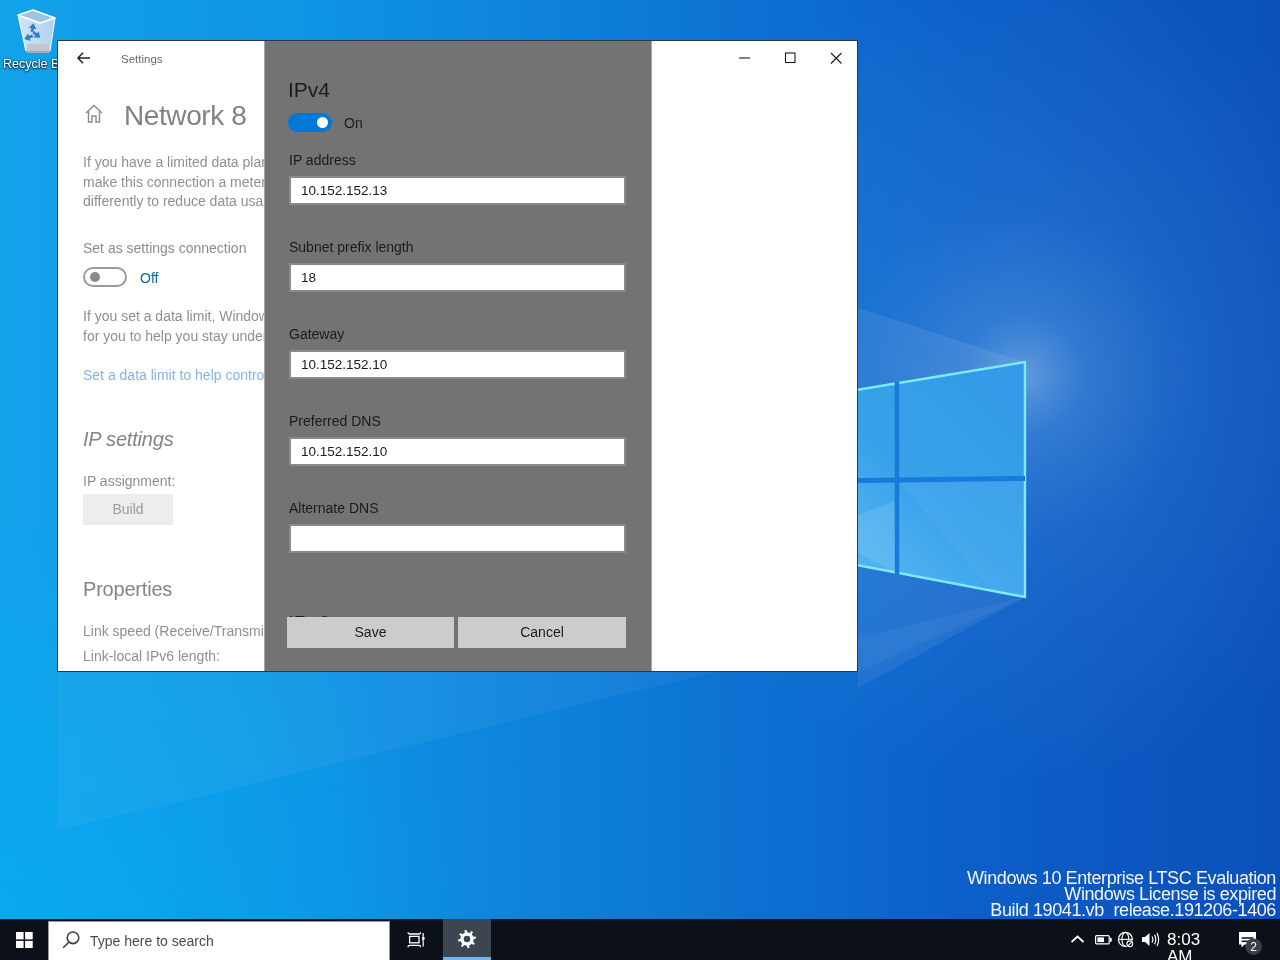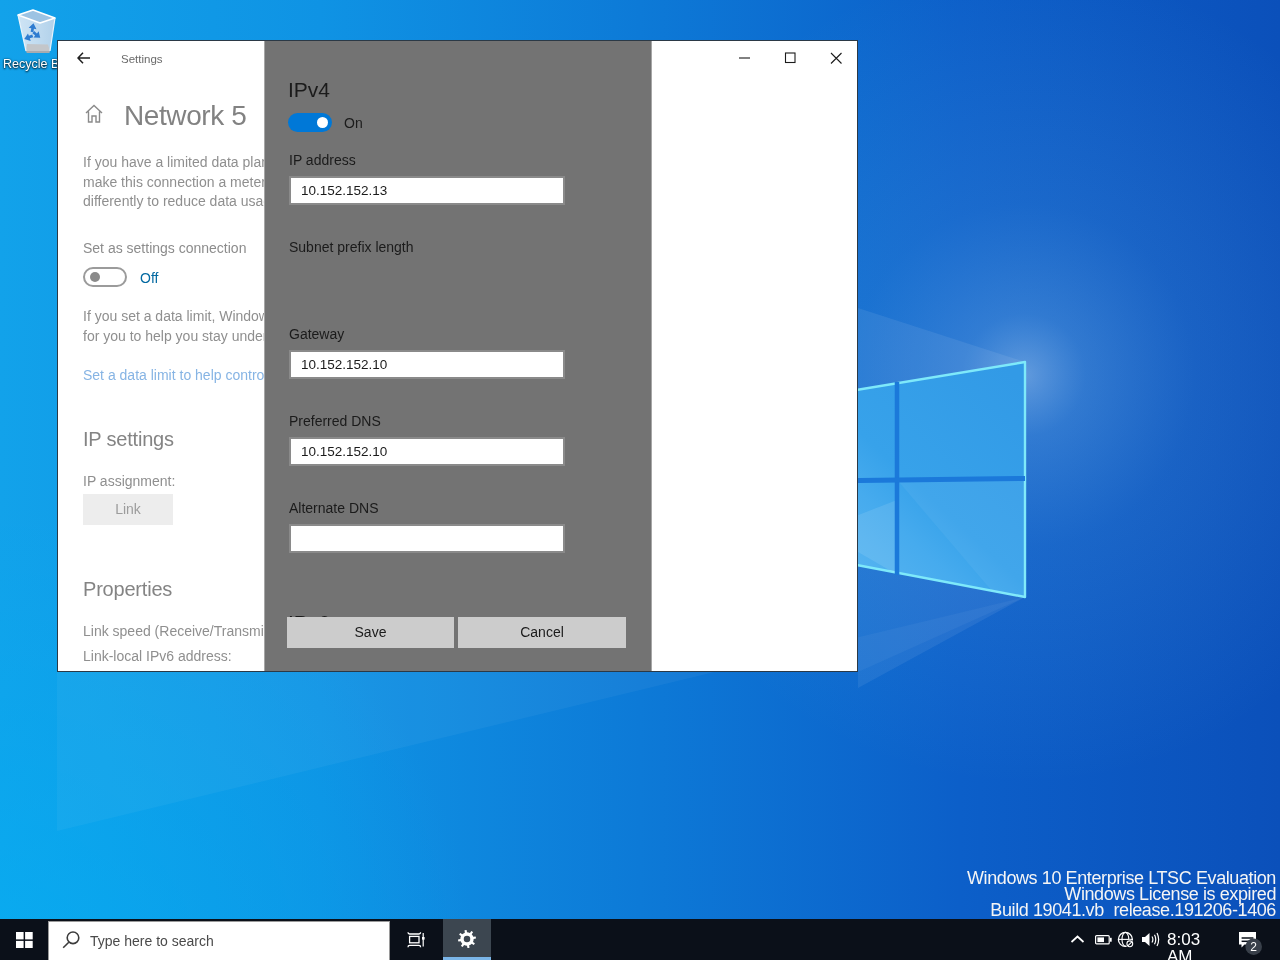--- a/index.html
+++ b/index.html
@@ -15,21 +15,21 @@
   #page { position:absolute; left:0; top:0; width:206px; height:630px; overflow:hidden; background:#fff; }
   .pg { position:absolute; white-space:nowrap; }
 
   
   .cap { position:absolute; color:#1b1b1b; }
 
   
   #dlg { position:absolute; left:206px; top:0; width:388px; height:630px; background:#737373;
          border-left:1px solid #a6a6a6; border-right:1px solid #a6a6a6; overflow:hidden; }
   .lbl { position:absolute; left:24px; font-size:14px; color:#1b1b1b; }
-  .inp { position:absolute; left:24px; width:276px; height:29px; border:2px solid #8a8a8a;
+  .inp { position:absolute; left:24px; width:337px; height:29px; border:2px solid #8a8a8a;
          background:#fff; font-size:13.5px; color:#1b1b1b; line-height:25px; padding-left:10px; }
   .btn { position:absolute; top:576px; height:31px; background:#cccccc; font-size:14px;
          color:#1b1b1b; text-align:center; line-height:31px; }
 
   
   #bar { position:absolute; left:0; top:919px; width:1280px; height:41px; background:#0b1019; }
   #search { position:absolute; left:48px; top:2px; width:342px; height:39px; background:#ffffff;
             border:1px solid #9a9a9a; border-bottom:none; }
   #gear-tile { position:absolute; left:443px; top:0; width:48px; height:41px; background:#3c4650; }
   #gear-line { position:absolute; left:443px; top:38px; width:48px; height:3px; background:#7ab5e8; }
@@ -109,57 +109,58 @@
   <div id="win">
 
     <div id="page">
       <svg class="abs" style="left:19px;top:11px" width="13" height="12" viewBox="0 0 13 12">
         <path d="M6 0.7 L1 6 L6 11.3 M1 6 L13 6" stroke="#1f1f1f" stroke-width="1.5" fill="none"></path>
       </svg>
       <div class="pg" style="left:63px;top:12px;font-size:11.5px;color:#6a6a6a;">Settings</div>
       <svg class="abs" style="left:27px;top:63px" width="18" height="19" viewBox="0 0 18 19">
         <path d="M1 9 L9 1.5 L17 9 M3.5 7.5 L3.5 18 L7 18 L7 12 L11 12 L11 18 L14.5 18 L14.5 7.5" stroke="#8a8a8a" stroke-width="1.4" fill="none"></path>
       </svg>
-      <div class="pg" style="left:66px;top:59px;font-size:28px;font-weight:300;letter-spacing:-0.4px;color:#828282;">Network 5</div>
+      <div class="pg" style="left:66px;top:59px;font-size:28px;font-weight:300;letter-spacing:-0.4px;color:#828282;">Network 8</div>
       <div class="pg" style="left:25px;top:112px;font-size:14px;line-height:19.5px;color:#8f8f8f;">
         If you have a limited data plan and wa<br>
         make this connection a metered netw<br>
         differently to reduce data usage when</div>
       <div class="pg" style="left:25px;top:199px;font-size:14px;color:#8c8c8c;">Set as settings connection</div>
       <div class="pg" style="left:25px;top:226px;width:44px;height:20px;border:2px solid #9b9b9b;border-radius:10px;">
         <div style="position:absolute;left:5px;top:3px;width:10px;height:10px;border-radius:50%;background:#8a8a8a;"></div>
       </div>
       <div class="pg" style="left:82px;top:229px;font-size:14px;color:#0369a1;">Off</div>
       <div class="pg" style="left:25px;top:266px;font-size:14px;line-height:19.5px;color:#8f8f8f;">
         If you set a data limit, Windows will se<br>
         for you to help you stay under your li</div>
       <div class="pg" style="left:25px;top:326px;font-size:14px;color:#86b4e4;">Set a data limit to help control data u</div>
-      <div class="pg" style="left:25px;top:387px;font-size:20px;font-weight:300;letter-spacing:-0.2px;color:#848484;">IP settings</div>
+      <div class="pg" style="left:25px;top:387px;font-size:20px;font-weight:300;letter-spacing:-0.2px;color:#848484;font-style:italic;">IP settings</div>
       <div class="pg" style="left:25px;top:432px;font-size:14px;color:#8f8f8f;">IP assignment:</div>
-      <div class="pg" style="left:25px;top:453px;width:90px;height:31px;background:#ededed;color:#9c9c9c;font-size:14px;text-align:center;line-height:31px;">Link</div>
+      <div class="pg" style="left:25px;top:453px;width:90px;height:31px;background:#ededed;color:#9c9c9c;font-size:14px;text-align:center;line-height:31px;">Build</div>
       <div class="pg" style="left:25px;top:537px;font-size:20px;font-weight:300;letter-spacing:-0.2px;color:#848484;">Properties</div>
       <div class="pg" style="left:25px;top:582px;font-size:14px;color:#8f8f8f;">Link speed (Receive/Transmit):</div>
-      <div class="pg" style="left:25px;top:607px;font-size:14px;color:#8f8f8f;">Link-local IPv6 address:</div>
+      <div class="pg" style="left:25px;top:607px;font-size:14px;color:#8f8f8f;">Link-local IPv6 length:</div>
     </div>
 
     <svg class="cap" style="left:675px;top:10px" width="120" height="14" viewBox="0 0 120 14">
       <line x1="6" y1="7" x2="17" y2="7" stroke="#1b1b1b" stroke-width="1.1"></line>
       <rect x="52.5" y="2" width="9.5" height="9.5" fill="none" stroke="#1b1b1b" stroke-width="1.1"></rect>
       <path d="M98 2 L108.5 12.5 M108.5 2 L98 12.5" stroke="#1b1b1b" stroke-width="1.1" fill="none"></path>
     </svg>
 
     <div id="dlg">
       <div class="lbl" style="left:23px;top:37px;font-size:21px;font-weight:400;">IPv4</div>
       <div class="pg" style="position:absolute;left:23px;top:72px;width:44px;height:19px;background:#0078d7;border-radius:10px;">
         <div style="position:absolute;right:4px;top:4px;width:11px;height:11px;border-radius:50%;background:#fff;"></div>
       </div>
       <div class="lbl" style="left:79px;top:74px;">On</div>
       <div class="lbl" style="top:111px;">IP address</div>
       <div class="inp" style="top:135px;">10.152.152.13</div>
       <div class="lbl" style="top:198px;">Subnet prefix length</div>
+      <div class="inp" style="top:222px;">18</div>
       <div class="lbl" style="top:285px;">Gateway</div>
       <div class="inp" style="top:309px;">10.152.152.10</div>
       <div class="lbl" style="top:372px;">Preferred DNS</div>
       <div class="inp" style="top:396px;">10.152.152.10</div>
       <div class="lbl" style="top:459px;">Alternate DNS</div>
       <div class="inp" style="top:483px;"></div>
       <div class="lbl" style="left:23px;top:570px;font-size:21px;font-weight:400;">IPv6</div>
       <div class="btn" style="left:22px;width:167px;">Save</div>
       <div class="btn" style="left:193px;width:168px;">Cancel</div>
     </div>

